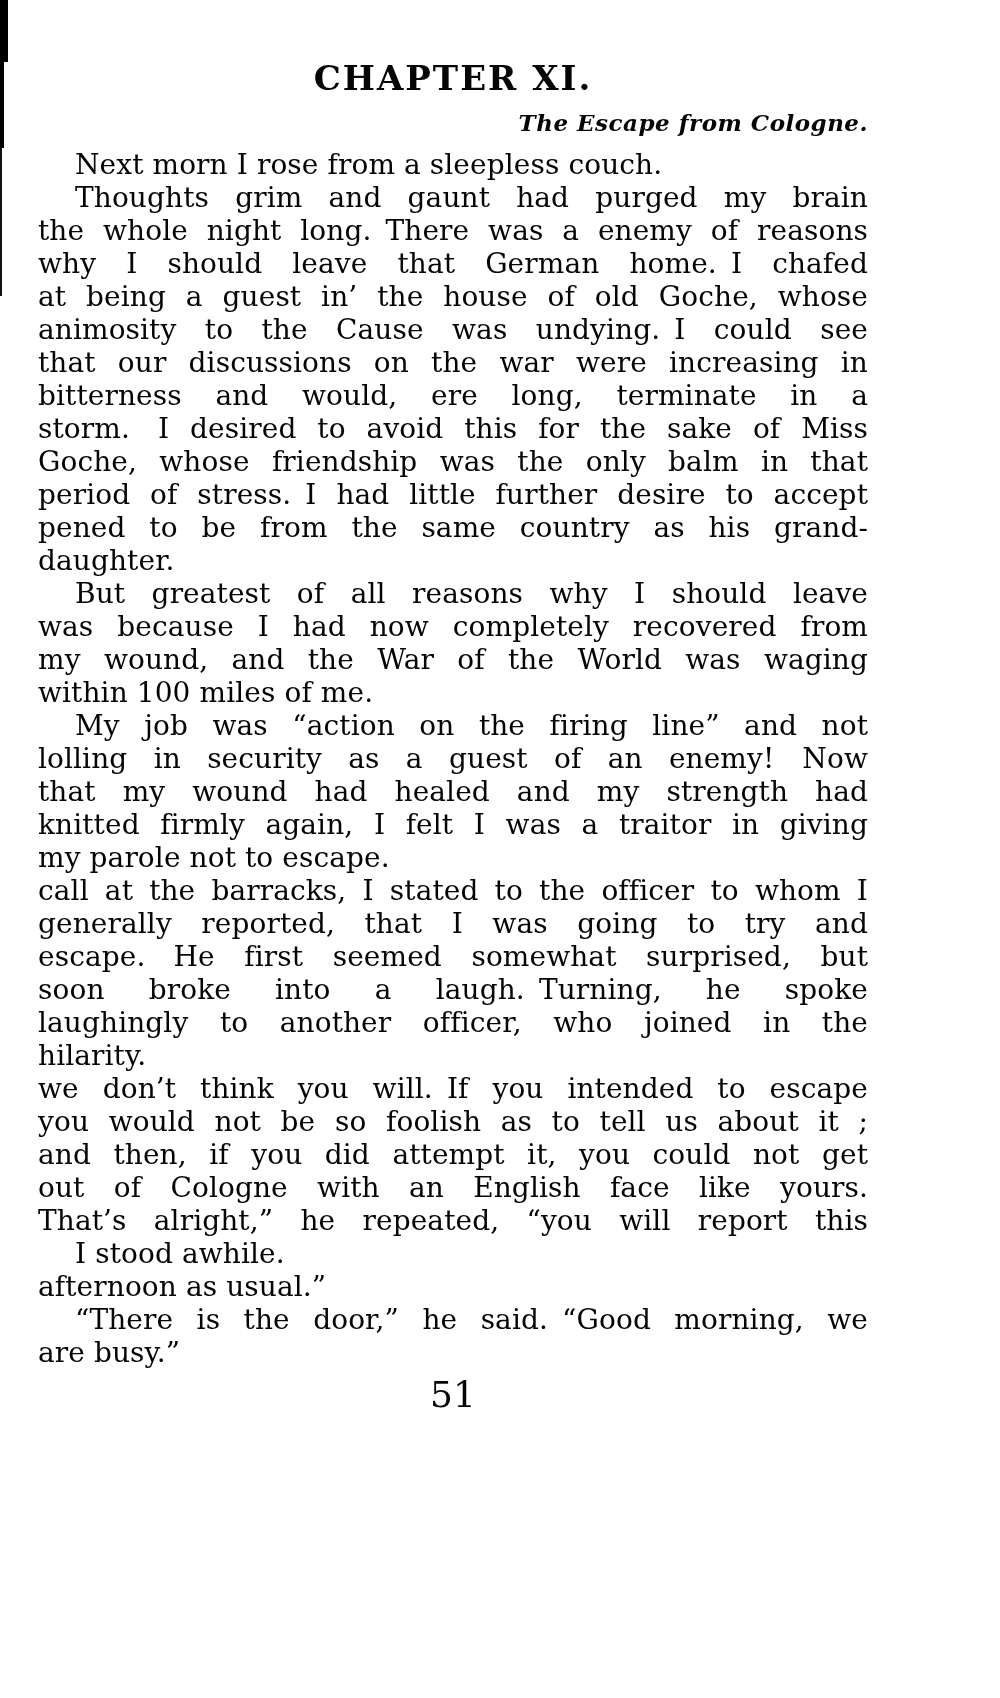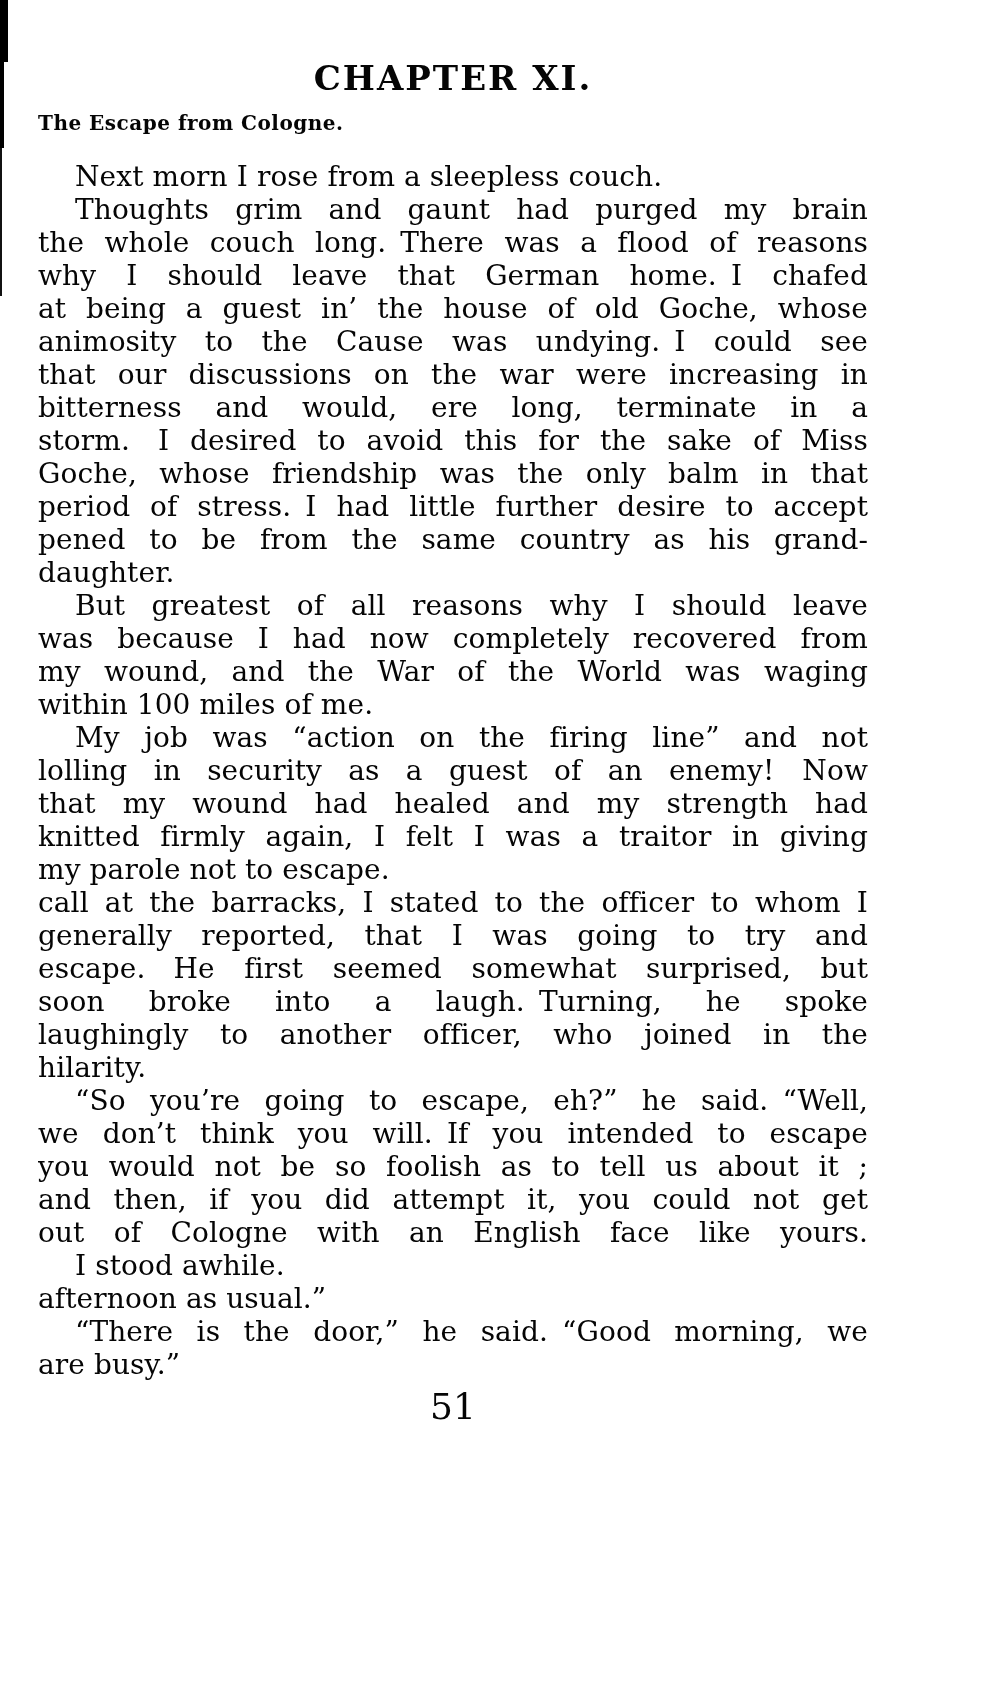--- a/index.html
+++ b/index.html
@@ -49,28 +49,29 @@
   .chapter-heading {
     margin: 58px 0 0 0;
     font-size: 34px;
     line-height: 40px;
     font-weight: 700;
     text-align: center;
     letter-spacing: 2px;
   }
   .chapter-subtitle {
     margin: 7px 0 0 0;
-    font-size: 20px;
+    font-size: 23px;
     line-height: 36px;
     font-weight: 700;
-    text-align: left;
+    text-align: right;
     letter-spacing: 0.5px;
+    font-style: italic;
   }
   .text-column {
-    margin-top: 19px;
+    margin-top: 7px;
   }
   .line {
     font-size: 28px;
     line-height: 33px;
     height: 33px;
     text-align: left;
     letter-spacing: 0.1px;
     white-space: pre-wrap;
     overflow: hidden;
   }
@@ -95,21 +96,21 @@
   <div class="scan-bar-thick"></div>
   <div class="scan-bar-mid"></div>
   <div class="scan-bar-thin"></div>
 
   <div class="column">
     <h1 class="chapter-heading">CHAPTER XI.</h1>
     <h2 class="chapter-subtitle">The Escape from Cologne.</h2>
     <div class="text-column">
         <div class="line indent">Next morn I rose from a sleepless couch.</div>
         <div class="line indent just">Thoughts grim and gaunt had purged my brain</div>
-        <div class="line just">the whole couch long. There was a flood of reasons</div>
+        <div class="line just">the whole night long. There was a enemy of reasons</div>
         <div class="line just">why I should leave that German home. I chafed</div>
         <div class="line just">at being a guest in’ the house of old Goche, whose</div>
         <div class="line just">animosity to the Cause was undying. I could see</div>
         <div class="line just">that our discussions on the war were increasing in</div>
         <div class="line just">bitterness and would, ere long, terminate in a</div>
         <div class="line just">storm. I desired to avoid this for the sake of Miss</div>
         <div class="line just">Goche, whose friendship was the only balm in that</div>
         <div class="line just">period of stress. I had little further desire to accept</div>
         <div class="line just">pened to be from the same country as his grand-</div>
         <div class="line">daughter.</div>
@@ -121,25 +122,25 @@
         <div class="line just">lolling in security as a guest of an enemy! Now</div>
         <div class="line just">that my wound had healed and my strength had</div>
         <div class="line just">knitted firmly again, I felt I was a traitor in giving</div>
         <div class="line">my parole not to escape.</div>
         <div class="line just">call at the barracks, I stated to the officer to whom I</div>
         <div class="line just">generally reported, that I was going to try and</div>
         <div class="line just">escape. He first seemed somewhat surprised, but</div>
         <div class="line just">soon broke into a laugh. Turning, he spoke</div>
         <div class="line just">laughingly to another officer, who joined in the</div>
         <div class="line">hilarity.</div>
-        <div class="line indent just">“So you’re going to escape, eh?” he said. “Well,</div>
         <div class="line just">we don’t think you will. If you intended to escape</div>
         <div class="line just">you would not be so foolish as to tell us about it ;</div>
         <div class="line just">and then, if you did attempt it, you could not get</div>
         <div class="line just">out of Cologne with an English face like yours.</div>
+        <div class="line just">That’s alright,” he repeated, “you will report this</div>
         <div class="line indent">I stood awhile.</div>
         <div class="line">afternoon as usual.”</div>
         <div class="line indent just">“There is the door,” he said. “Good morning, we</div>
         <div class="line">are busy.”</div>
       </div>
     <div class="page-number">51</div>
   </div>
 </div>
 
 </body></html>

